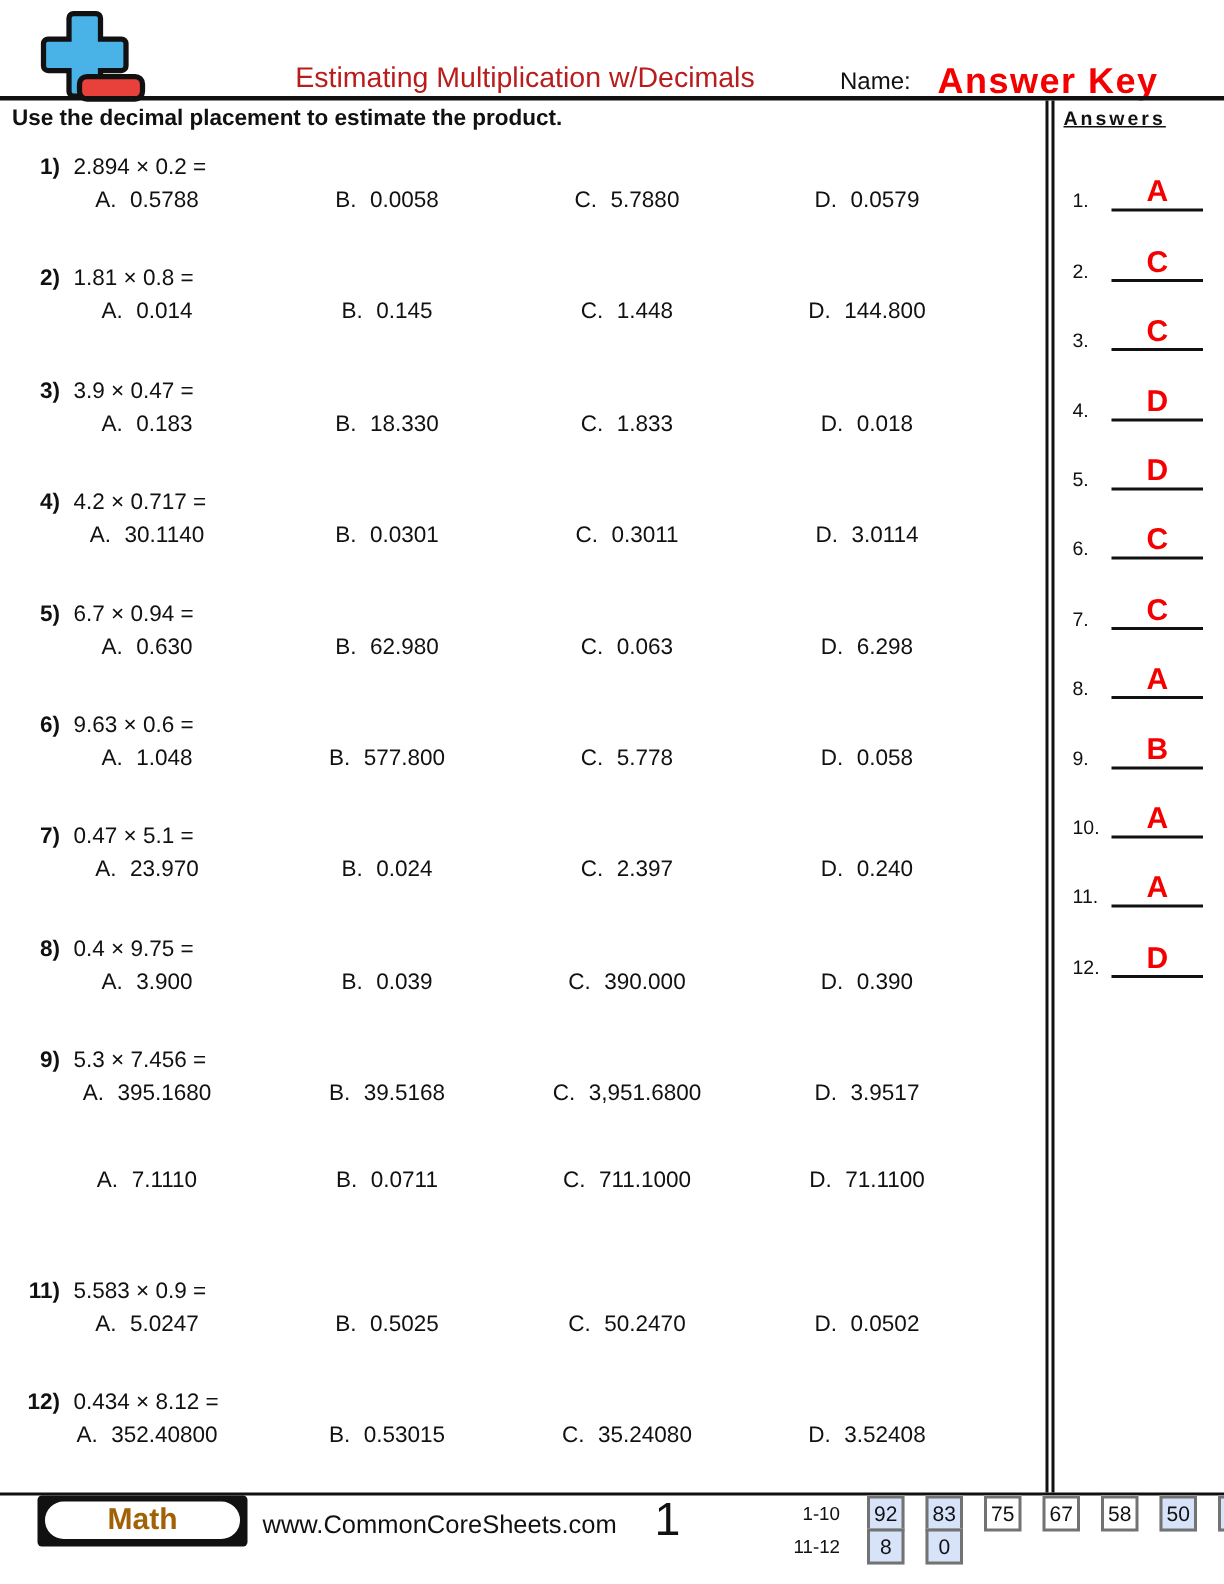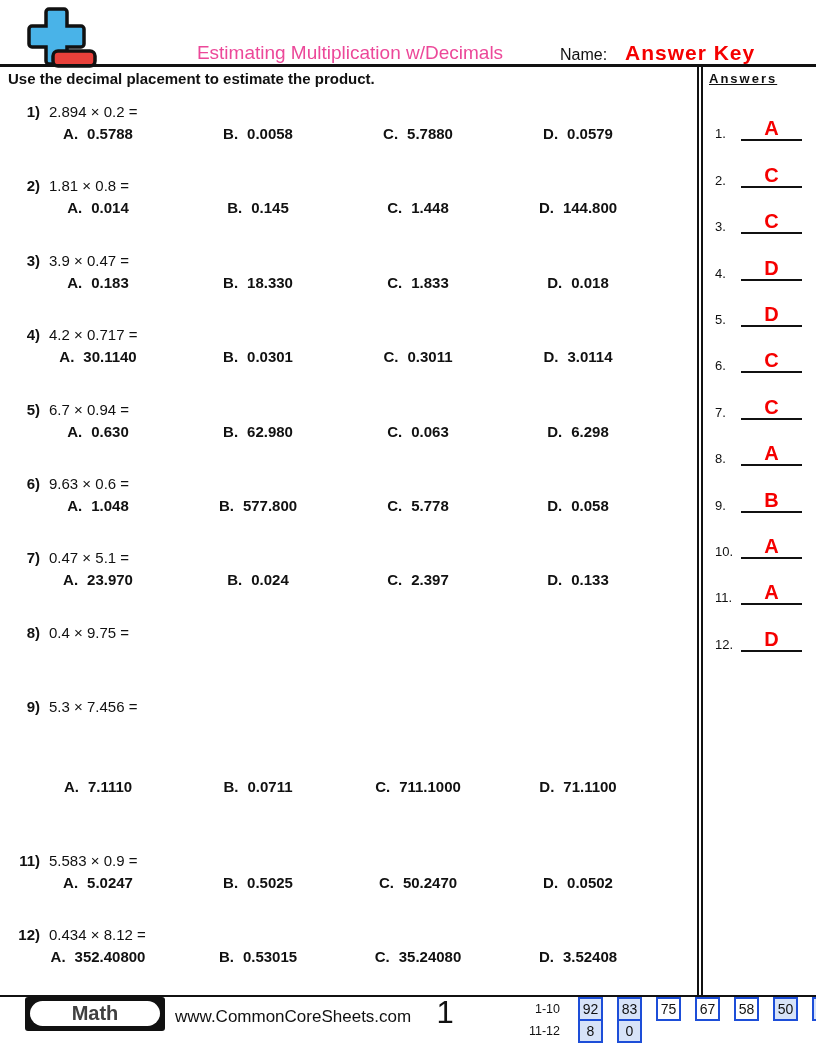--- a/index.html
+++ b/index.html
@@ -5,65 +5,65 @@
   * { margin:0; padding:0; box-sizing:border-box; }
   html,body { background:#fff; }
   body {
     width:816px; height:1056px; position:relative;
     font-family:"Liberation Sans", sans-serif; color:#111;
     overflow:hidden;
   }
   
   .logo { position:absolute; left:18px; top:6px; width:80px; height:64px; }
   .page-title { position:absolute; left:0; top:42px; width:700px; text-align:center;
-    font-size:19px; color:#ec4899; }
+    font-size:19px; color:#b91c1c; }
   .name-label { position:absolute; left:560px; top:46px; font-size:16px; }
-  .name-value { position:absolute; left:625px; top:41px; font-size:21px; font-weight:bold;
+  .name-value { position:absolute; left:625px; top:41px; font-size:24px; font-weight:bold;
     color:#f50000; letter-spacing:1px; }
   .header-rule { position:absolute; left:0; top:64px; width:816px; height:3px; background:#111; }
 
   
   .main { position:absolute; left:0; top:67px; width:596px; height:928px; }
   .instructions { font-weight:bold; font-size:15px; padding:3px 0 0 8px; }
   .q-list { position:absolute; left:0; top:36px; width:697px; }
   .q { height:74.4px; }
   .q-line { display:flex; font-size:15px; }
   .q-num { width:40px; text-align:right; font-weight:bold; margin-right:9px; flex:none; }
   .q-expr { white-space:pre; }
   .q-opts { display:grid; grid-template-columns:repeat(4,160px); margin-left:18px; margin-top:5px; }
-  .opt { text-align:center; font-size:15px; white-space:nowrap;font-weight:bold; }
+  .opt { text-align:center; font-size:15px; white-space:nowrap; }
   .opt-letter { margin-right:9px; }
 
   
   .answers { position:absolute; left:697px; top:67px; width:119px; height:928px;
     border-left:6px double #111; padding-top:4px; }
   .answers-title { font-weight:bold; font-size:13px; letter-spacing:2px;
     text-decoration:underline; margin-left:6px; height:24px; }
   .ans-item { height:46.4px; display:flex; align-items:flex-end; padding:0 14px 0 12px; }
   .ans-num { font-size:13px; width:26px; flex:none; }
   .ans-blank { flex:1; border-bottom:2px solid #111; text-align:center; }
   .ans-letter { color:#f50000; font-weight:bold; font-size:20px; line-height:1.1;
     display:inline-block; }
 
   
   .footer-rule { position:absolute; left:0; top:995px; width:816px; height:2px; background:#111; }
   .math-badge { position:absolute; left:25px; top:997px; width:140px; height:34px;
     background:#111; border-radius:3px; }
   .math-badge-inner { position:absolute; left:5px; top:4px; right:5px; bottom:5px;
     background:#fff; border-radius:14px; display:flex; align-items:center; justify-content:center;
-    font-weight:bold; font-size:20px; color:#404040; }
+    font-weight:bold; font-size:20px; color:#a16207; }
   .website { position:absolute; left:175px; top:1007px; font-size:17px; color:#111; }
   .page-num { position:absolute; left:400px; top:995px; width:90px; text-align:center;
     font-size:31px; }
   .score-grid { position:absolute; left:518px; top:997px; }
   .score-row { display:flex; align-items:stretch;gap:16px; }
   .score-row + .score-row { margin-top:-2px; }
   .score-label { width:42px; text-align:right; font-size:12.5px; margin-right:4px;
     display:flex; align-items:center; justify-content:flex-end; flex:none; }
-  .score-cell { width:25px; height:24px; border:2px solid #1d4ed8; margin-left:-2px;
+  .score-cell { width:25px; height:24px; border:2px solid #737373; margin-left:-2px;
     display:flex; align-items:center; justify-content:center; font-size:14px; background:#fff; }
   .score-cell:first-of-type { margin-left:0; }
   .score-cell.hl { background:#d7e3f8; }
 </style>
 </head>
 <body>
 
 <div class="logo">
   <svg width="80" height="64" viewBox="0 0 80 64">
     <path d="M31 3 h15 a3 3 0 0 1 3 3 v14 h14 a3 3 0 0 1 3 3 v15 a3 3 0 0 1 -3 3 h-14 v14 a3 3 0 0 1 -3 3 h-15 a3 3 0 0 1 -3 -3 v-14 h-14 a3 3 0 0 1 -3 -3 v-15 a3 3 0 0 1 3 -3 h14 v-14 a3 3 0 0 1 3 -3 z" fill="#49b3e8" stroke="#111" stroke-width="3.5"></path>
@@ -160,36 +160,48 @@
 
     <div class="q">
       <div class="q-line">
           <span class="q-num">7)</span>
           <span class="q-expr">0.47 × 5.1 =</span>
         </div>
       <div class="q-opts">
         <span class="opt"><span class="opt-letter">A.</span><span>23.970</span></span>
         <span class="opt"><span class="opt-letter">B.</span><span>0.024</span></span>
         <span class="opt"><span class="opt-letter">C.</span><span>2.397</span></span>
-        <span class="opt"><span class="opt-letter">D.</span><span>0.133</span></span>
+        <span class="opt"><span class="opt-letter">D.</span><span>0.240</span></span>
       </div>
     </div>
 
     <div class="q">
       <div class="q-line">
           <span class="q-num">8)</span>
           <span class="q-expr">0.4 × 9.75 =</span>
         </div>
+      <div class="q-opts">
+        <span class="opt"><span class="opt-letter">A.</span><span>3.900</span></span>
+        <span class="opt"><span class="opt-letter">B.</span><span>0.039</span></span>
+        <span class="opt"><span class="opt-letter">C.</span><span>390.000</span></span>
+        <span class="opt"><span class="opt-letter">D.</span><span>0.390</span></span>
+      </div>
     </div>
 
     <div class="q">
       <div class="q-line">
           <span class="q-num">9)</span>
           <span class="q-expr">5.3 × 7.456 =</span>
         </div>
+      <div class="q-opts">
+        <span class="opt"><span class="opt-letter">A.</span><span>395.1680</span></span>
+        <span class="opt"><span class="opt-letter">B.</span><span>39.5168</span></span>
+        <span class="opt"><span class="opt-letter">C.</span><span>3,951.6800</span></span>
+        <span class="opt"><span class="opt-letter">D.</span><span>3.9517</span></span>
+      </div>
     </div>
 
     <div class="q">
       <div class="q-opts">
         <span class="opt"><span class="opt-letter">A.</span><span>7.1110</span></span>
         <span class="opt"><span class="opt-letter">B.</span><span>0.0711</span></span>
         <span class="opt"><span class="opt-letter">C.</span><span>711.1000</span></span>
         <span class="opt"><span class="opt-letter">D.</span><span>71.1100</span></span>
       </div>
     </div>

